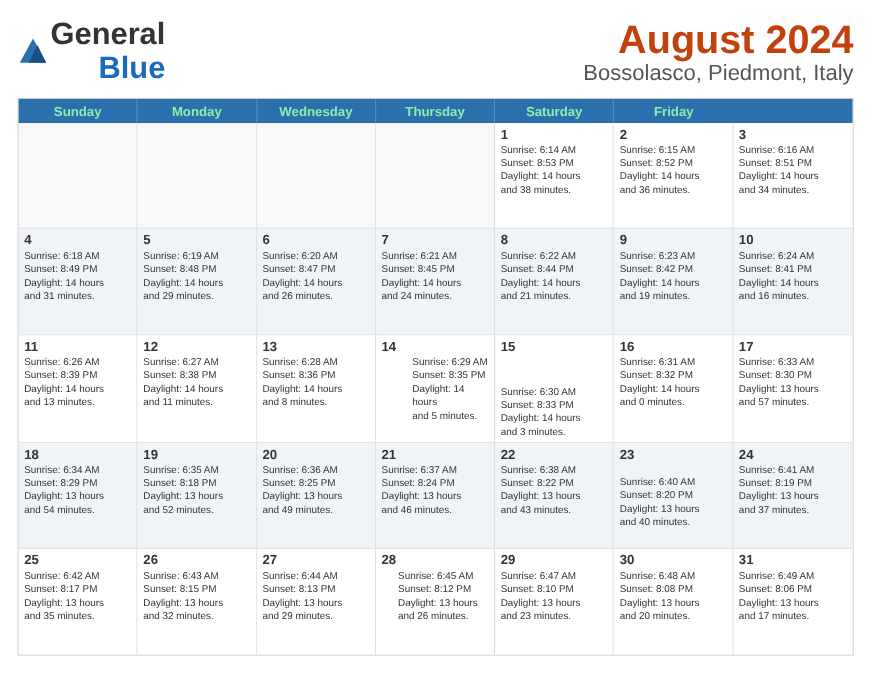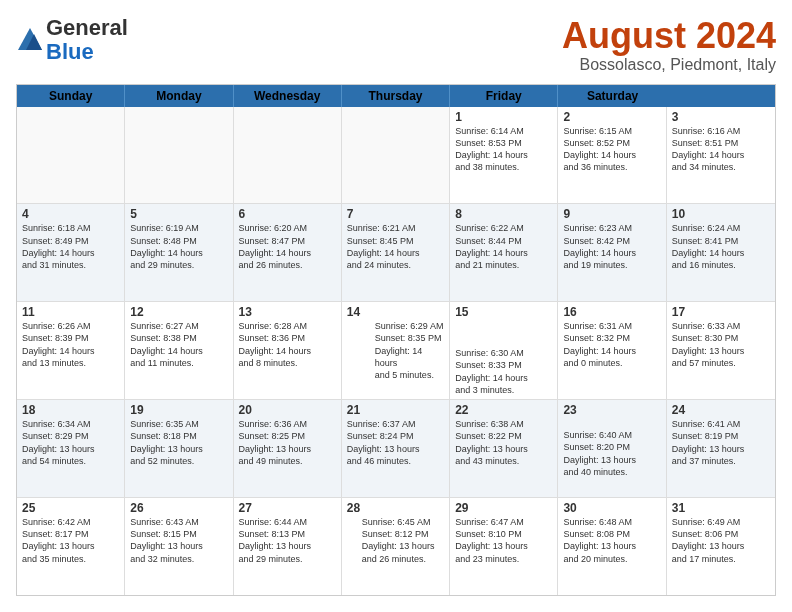--- a/index.html
+++ b/index.html
@@ -21,55 +21,56 @@
       display: flex;
       justify-content: space-between;
       align-items: flex-start;
       margin-bottom: 10px;
     }
     .logo {
       display: flex;
       align-items: center;
     }
     .logo-text {
-      font-size: 22px;
+      font-size: 28px;
       font-weight: bold;
       line-height: 1.1;
+      text-align: right;
     }
     .logo-general { color: #333; }
     .logo-blue { color: #1a6abf; }
     .logo-icon {
       width: 28px;
       height: 28px;
       margin-right: 2px;
     }
     .title-block { text-align: right; }
     .month-title {
       font-size: 36px;
       font-weight: bold;
       color: #c2410c;
       line-height: 1.1;
     }
     .location {
-      font-size: 16px;
+      font-size: 20px;
       color: #555;
     }
     .calendar {
       flex: 1;
       display: flex;
       flex-direction: column;
       border: 1px solid #ccc;
     }
     .cal-header {
       display: grid;
       grid-template-columns: repeat(7, 1fr);
       background: #2c6fad;
     }
     .cal-header-cell {
-      color: #000000;
+      color: #86efac;
       font-weight: bold;
       font-size: 12px;
       padding: 4px 6px;
       border-right: 1px solid #5090c8;
       text-align: center;
     }
     .cal-header-cell:last-child { border-right: none; }
     .cal-body {
       flex: 1;
       display: flex;
@@ -128,22 +129,22 @@
       <div class="location">Bossolasco, Piedmont, Italy</div>
     </div>
   </div>
 
   <div class="calendar">
     <div class="cal-header">
     <div class="cal-header-cell">Sunday</div>
         <div class="cal-header-cell">Monday</div>
         <div class="cal-header-cell">Wednesday</div>
         <div class="cal-header-cell">Thursday</div>
+        <div class="cal-header-cell">Saturday</div>
         <div class="cal-header-cell">Friday</div>
-        <div class="cal-header-cell">Saturday</div>
       </div>
     <div class="cal-body">
     <div class="cal-row">
           <div class="cal-cell empty"></div>
           <div class="cal-cell empty"></div>
           <div class="cal-cell empty"></div>
           <div class="cal-cell empty"></div>
           <div class="cal-cell">
             <div class="day-num">1</div>
             <div class="cell-info" style="white-space: pre-line;">Sunrise: 6:14 AM

